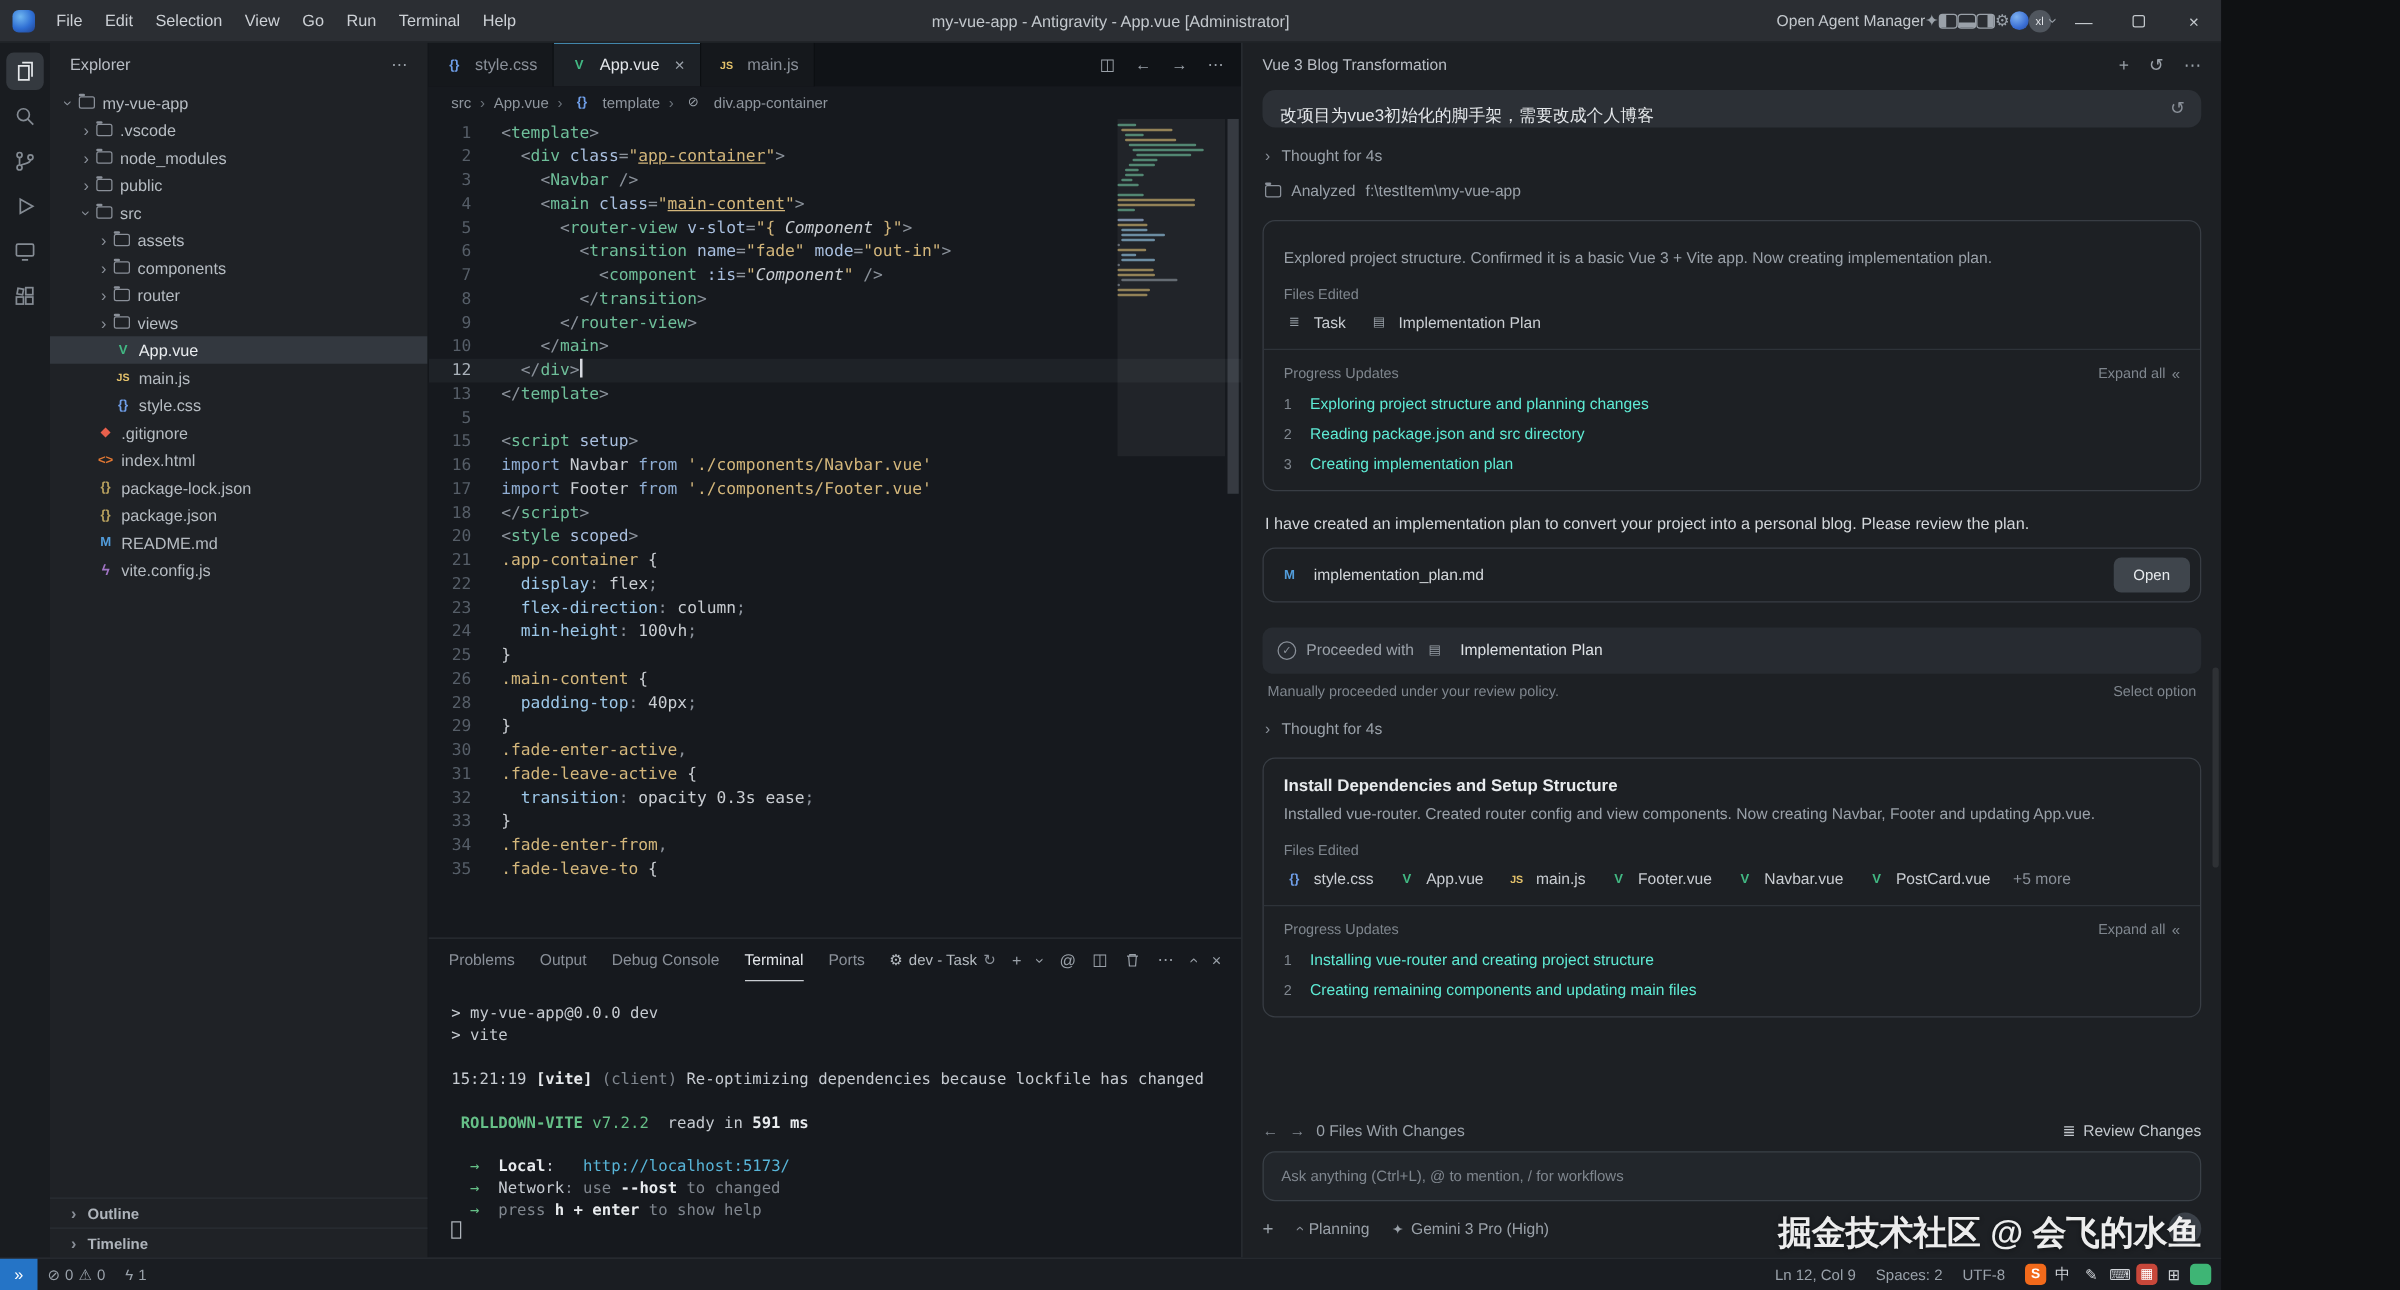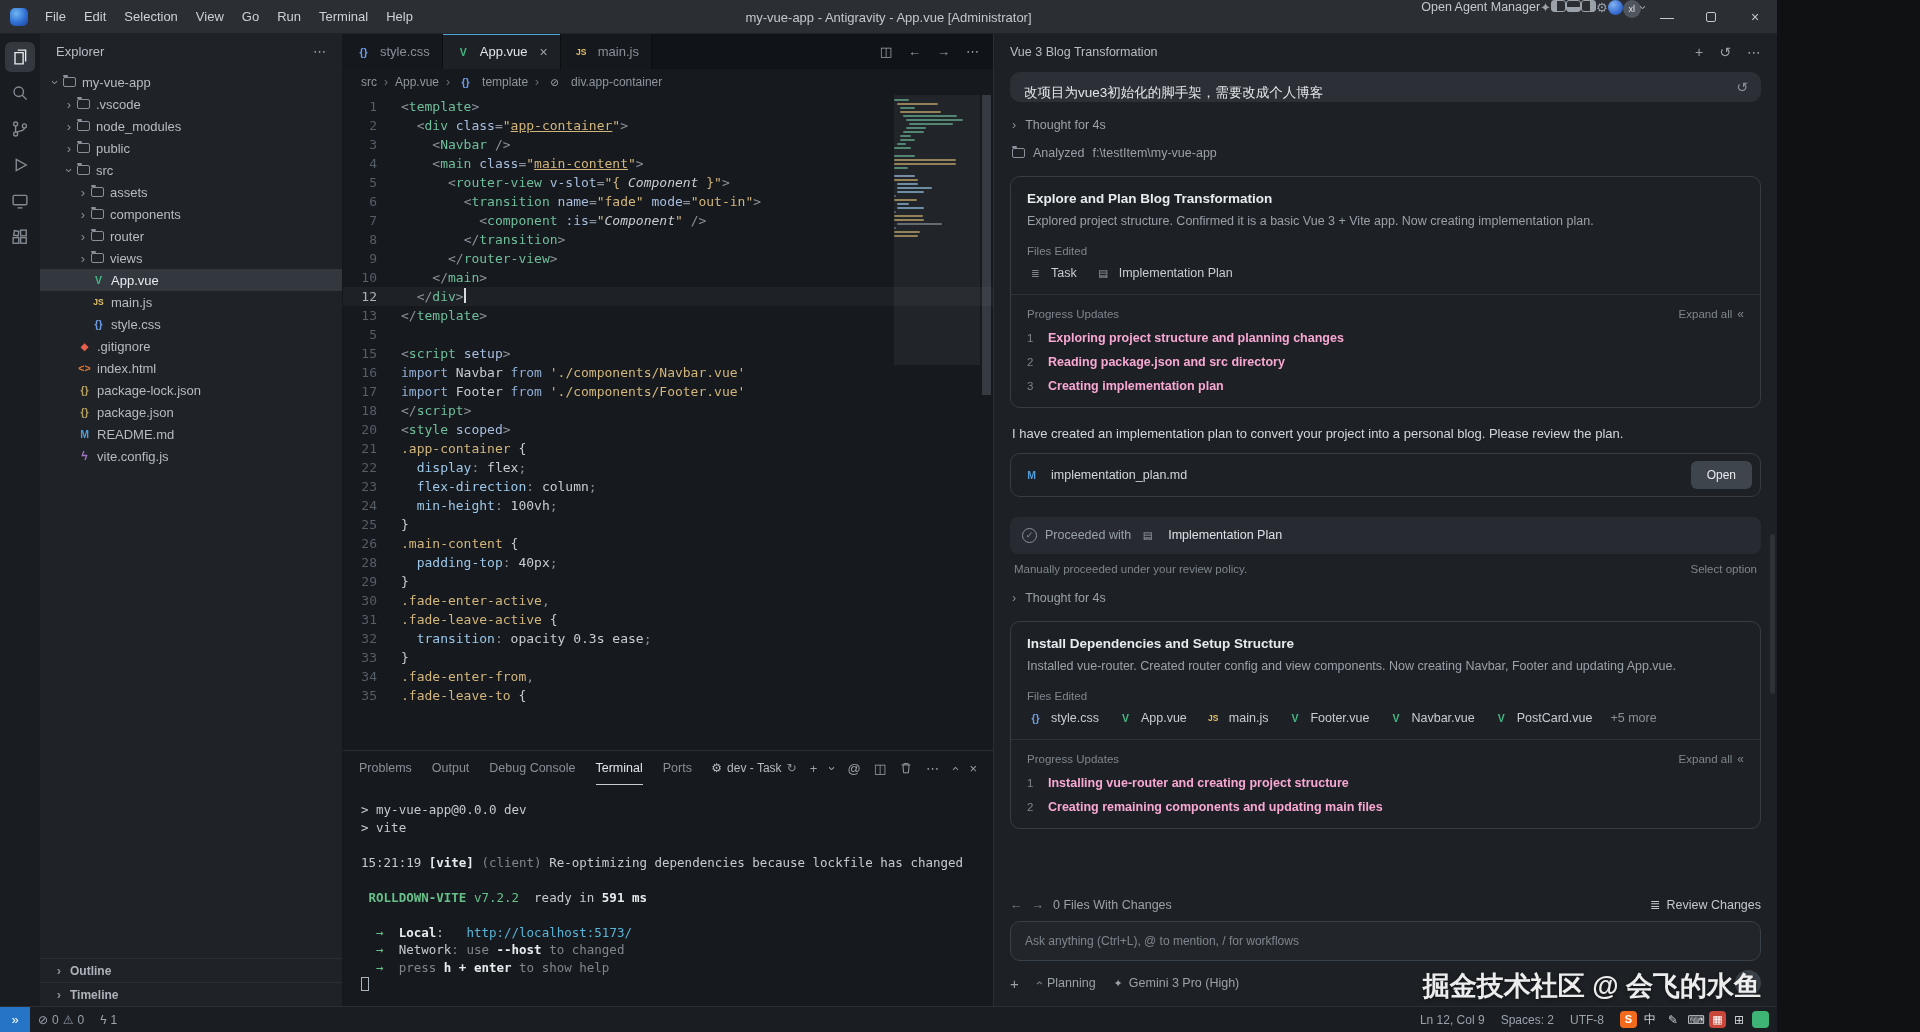--- a/index.html
+++ b/index.html
@@ -5,21 +5,21 @@
 *{box-sizing:border-box;margin:0;padding:0}
 body{background:#0f1113;font-family:"Liberation Sans","DejaVu Sans",sans-serif}
 .window{width:1777px;height:1032px;display:flex;flex-direction:column;background:#16191e;color:#c9cdd2;overflow:hidden;position:relative}
 
 
 .titlebar{height:34px;flex:none;display:flex;align-items:center;background:#2b2e33;border-bottom:1px solid #1f2226;position:relative;z-index:3}
 .app-logo{width:18px;height:18px;border-radius:5px;margin:0 8px 0 10px;background:radial-gradient(circle at 35% 30%,#6fb6f0,#2f6fd4 55%,#1f3f8b)}
 .menubar{display:flex;align-items:center}
 .menu-item{padding:4px 9px;font-size:13px;color:#cdd1d6;border-radius:5px;cursor:pointer}
 .win-title{position:absolute;left:50%;top:50%;transform:translate(-50%,-50%);font-size:13px;color:#c3c8cd;white-space:nowrap}
-.title-right{margin-left:auto;display:flex;align-items:flex-start;height:100%}
+.title-right{margin-left:auto;display:flex;align-items:center;height:100%}
 .tr-text{font-size:12.5px;color:#c3c8cd;cursor:pointer}
 .tr-ic{color:#9aa1a9;font-size:13px;cursor:pointer}
 .chev-d{display:inline-block;transform:rotate(90deg)}
 .lay{width:15px;height:12px;border:1px solid #9aa1a9;border-radius:3px;position:relative;display:inline-block;cursor:pointer}
 .lay.left::before{content:'';position:absolute;left:0;top:0;bottom:0;width:5px;background:#9aa1a9}
 .lay.bottom::before{content:'';position:absolute;left:0;right:0;bottom:0;height:4px;background:#9aa1a9}
 .lay.right::before{content:'';position:absolute;right:0;top:0;bottom:0;width:5px;background:#9aa1a9}
 .orb{width:15px;height:15px;border-radius:50%;background:radial-gradient(circle at 35% 30%,#7fb2f0,#3b6fd4 60%,#274a9b);display:inline-block;cursor:pointer}
 .avatar{width:18px;height:18px;border-radius:50%;background:#50565e;color:#e2e5e9;font-size:9px;display:flex;align-items:center;justify-content:center;cursor:pointer}
 .win-btn{width:44px;height:100%;display:flex;align-items:center;justify-content:center;font-size:14px;color:#c3c8cd;cursor:pointer}
@@ -115,21 +115,21 @@
 .card-sub{font-size:11.5px;color:#7f868e;margin-top:14px}
 .chips{display:flex;gap:18px;margin-top:9px;flex-wrap:wrap}
 .chip{display:flex;align-items:center;gap:3px;font-size:12.5px;color:#c9cdd2;cursor:pointer}
 .chip.more{color:#8a9099}
 .card-divider{border-top:1px solid #2e3339;margin:14px -16px 0}
 .progress-head{display:flex;justify-content:space-between;align-items:center;margin-top:12px;font-size:11.5px;color:#7f868e}
 .expand{display:flex;align-items:center;gap:5px;cursor:pointer}
 .dbl{font-size:12px}
 .step{display:flex;gap:13px;margin-top:10px;align-items:baseline}
 .step-num{color:#7f868e;font-size:11.5px;min-width:8px}
-.step-text{color:#f9a8d4;font-size:12.5px;font-weight:700}
+.step-text{color:#5eead4;font-size:12.5px;font-weight:400}
 .plan-msg{font-size:13px;color:#d3d7db;margin:18px 2px 0}
 .plan-file{display:flex;align-items:center;gap:7px;border:1px solid #383d44;border-radius:10px;padding:7px 8px 7px 12px;margin-top:12px;font-size:12.5px;color:#d3d7db;cursor:pointer}
 .open-btn{margin-left:auto;background:#3f454c;border:none;color:#e8ebee;font-size:12px;border-radius:6px;padding:7px 16px;cursor:pointer;font-family:inherit}
 .proceed-banner{display:flex;align-items:center;gap:8px;background:#272b31;border-radius:8px;padding:11px 12px;margin-top:20px;font-size:12.5px;color:#9aa1a9}
 .check-c{width:15px;height:15px;flex:none;border:1px solid #8a9099;border-radius:50%;color:#8a9099;font-size:9px;display:flex;align-items:center;justify-content:center}
 .proceed-banner .strong{color:#dde1e5}
 .policy-row{display:flex;justify-content:space-between;margin:9px 4px 0;font-size:11.5px;color:#7f868e}
 .sel-opt{cursor:pointer}
 .agent-bottom{flex:none;padding:6px 16px 10px}
 .changes-bar{display:flex;justify-content:space-between;align-items:center;font-size:12.5px;color:#9aa1a9;margin-bottom:9px}
@@ -535,21 +535,20 @@
           <span>Thought for 4s</span>
         </div>
 
         <div class="analyzed-row">
           <span class="folder-ic"></span>
           <span>Analyzed</span>
           <span>f:\testItem\my-vue-app</span>
         </div>
 
         <div class="agent-card">
-          <div class="card-title">Explore and Plan Blog Transformation</div>
           <div class="card-body">Explored project structure. Confirmed it is a basic Vue 3 + Vite app. Now creating implementation plan.</div>
           <div class="card-sub">Files Edited</div>
           <div class="chips" id="card1-files">
               <span class="chip">
                 <span class="fic ic-doc">≣</span>
                 <span class="chip-label">Task</span>
               </span>
               <span class="chip">
                 <span class="fic ic-doc">▤</span>
                 <span class="chip-label">Implementation Plan</span>

